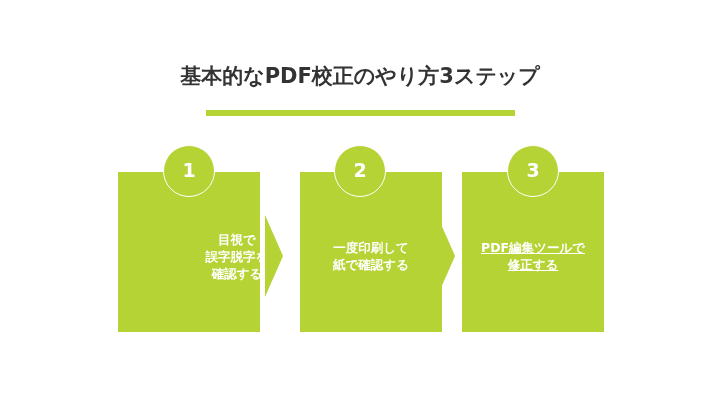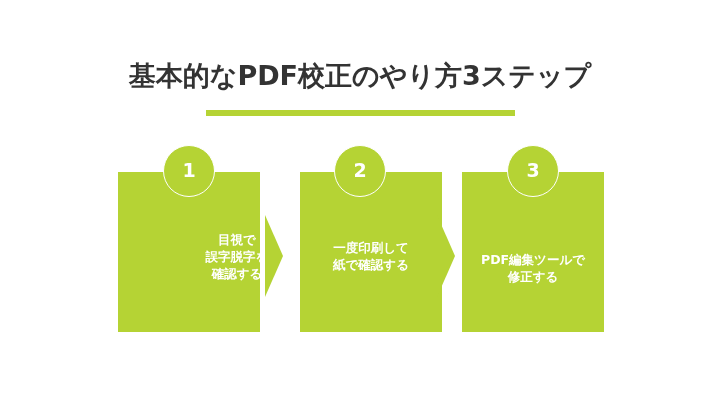--- a/index.html
+++ b/index.html
@@ -13,21 +13,21 @@
       position: relative;
       overflow: hidden;
       font-family: "DejaVu Sans", "Liberation Sans", sans-serif;
     }
     .title {
       position: absolute;
       left: 0;
       top: 58px;
       width: 720px;
       text-align: center;
-      font-size: 27px;
+      font-size: 21px;
       font-weight: bold;
       color: #333333;
       letter-spacing: 0px;
       line-height: 36px;
       white-space: nowrap;
     }
     .underline {
       position: absolute;
       left: 206px;
       top: 110px;
@@ -95,16 +95,16 @@
 
 <div class="step-box" style="left:300px;">
   <div class="step-text" style="top:67px;">一度印刷して
 紙で確認する</div>
 </div>
 <div class="step-circle" style="left:334px;">2</div>
 
 <div class="arrow" style="left:437px;"></div>
 
 <div class="step-box" style="left:462px;">
-  <div class="step-text" style="top:79px;">PDF編集ツールで
+  <div class="step-text" style="top:67px;text-decoration:underline;">PDF編集ツールで
 修正する</div>
 </div>
 <div class="step-circle" style="left:507px;">3</div>
 
 </body></html>

